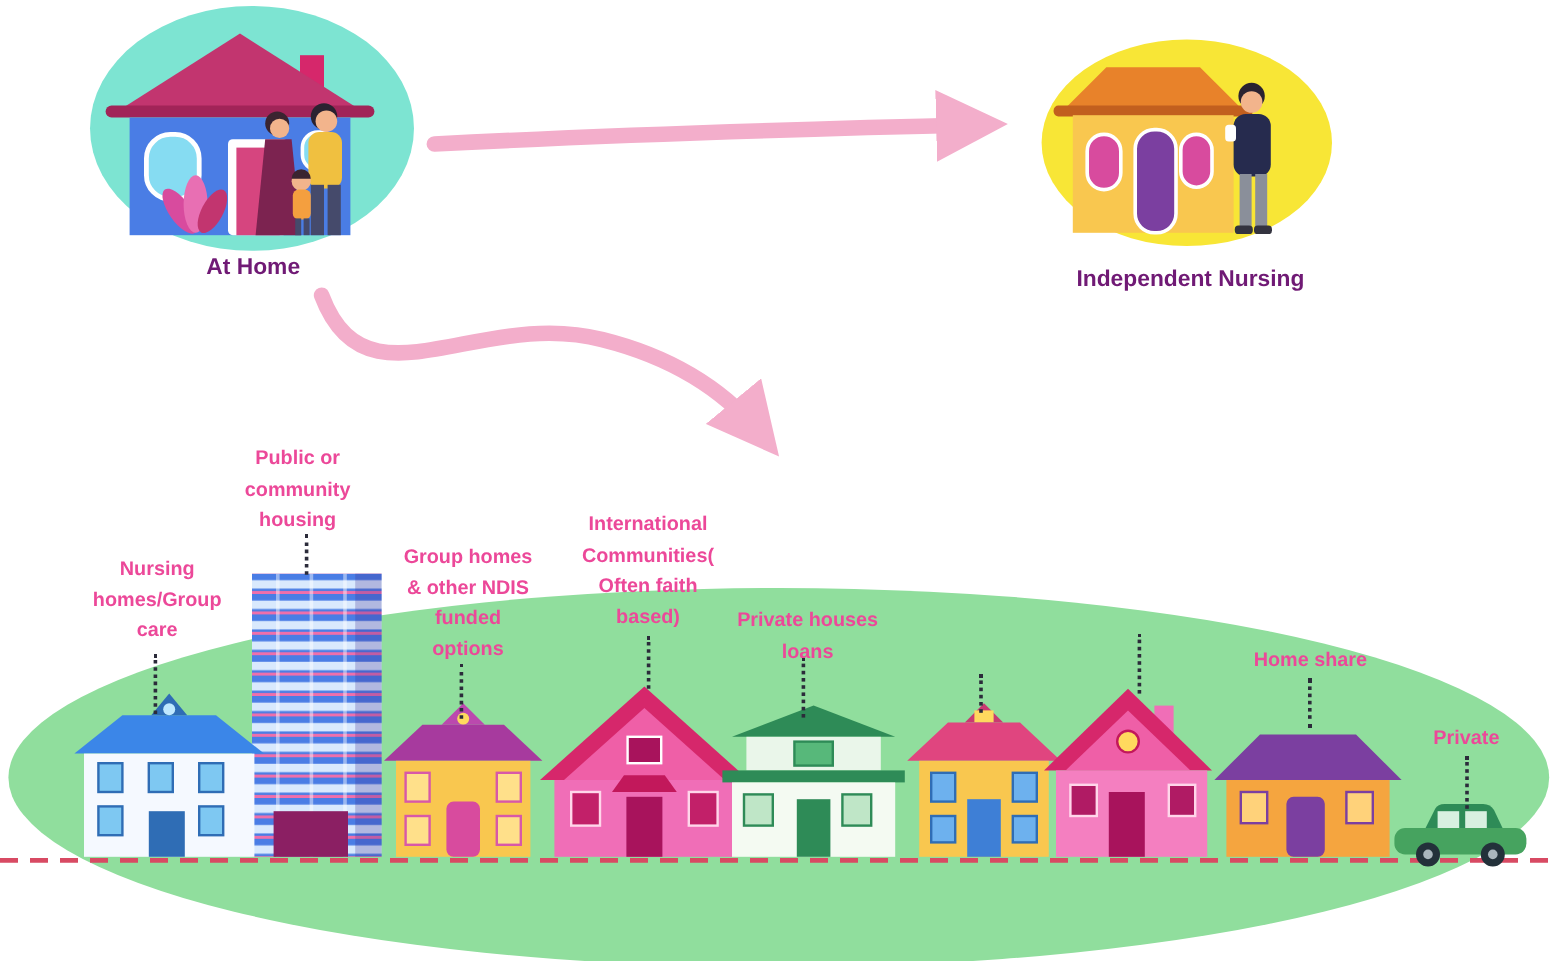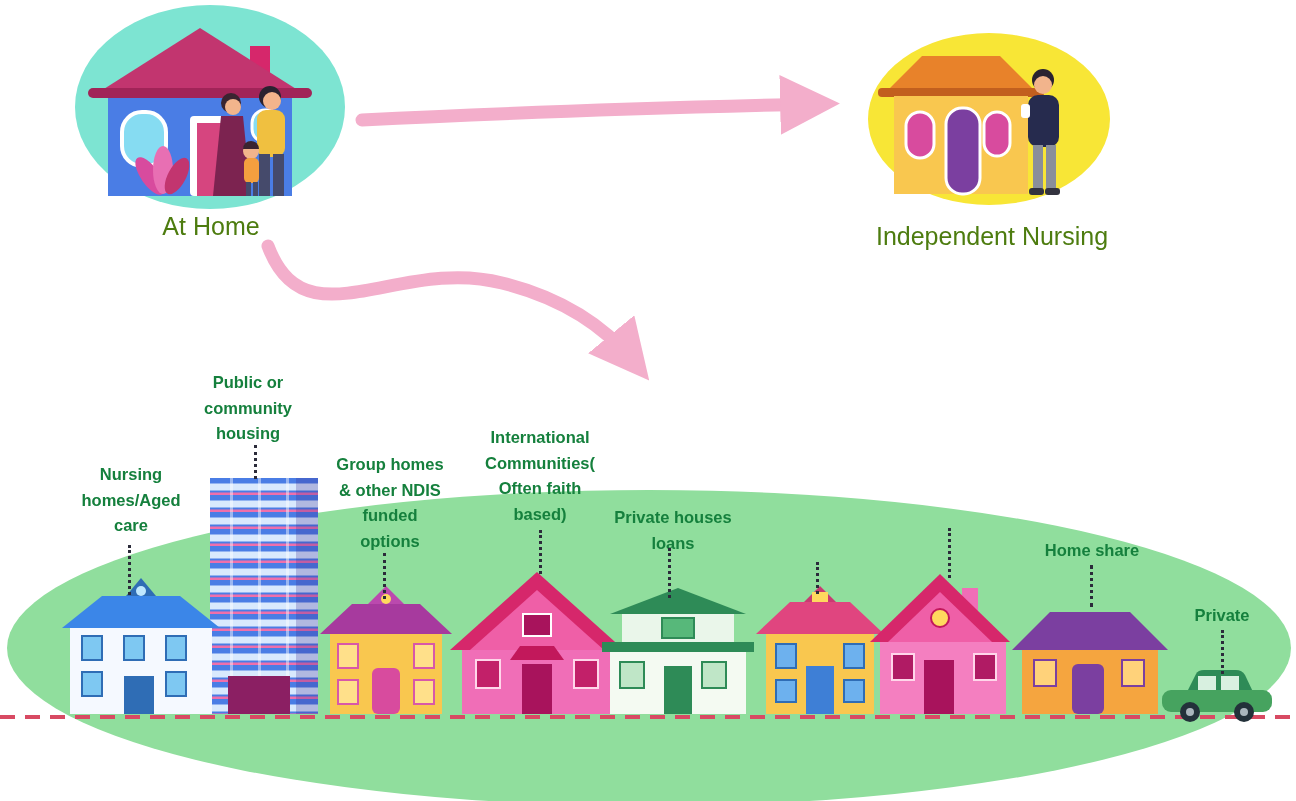--- a/index.html
+++ b/index.html
@@ -3,24 +3,24 @@
 <meta charset="utf-8">
 <style>
   html,body{margin:0;padding:0;background:#ffffff;}
   .stage{
     position:relative;width:1296px;height:801px;overflow:hidden;
     font-family:"Liberation Sans", sans-serif;background:#ffffff;
   }
   .art{position:absolute;left:0;top:0;}
   .node-title{
     position:absolute;transform:translateX(-50%);
-    font-size:25px;font-weight:400;color:#4d7c0f;white-space:nowrap;
+    font-size:19px;font-weight:700;color:#701a75;white-space:nowrap;
   }
   .opt{
-    position:absolute;font-size:16.5px;font-weight:600;color:#15803d;
+    position:absolute;font-size:16.5px;font-weight:600;color:#ec4899;
     text-align:center;line-height:1.55;
   }
   .leader{
     position:absolute;width:0;border-left:3px dotted #2b2b3a;
   }
 </style>
 </head>
 <body>
 
 <div class="stage">
@@ -196,21 +196,21 @@
         <circle cx="1190" cy="712" r="4" fill="#aab6bd"></circle>
         <circle cx="1244" cy="712" r="10" fill="#23313a"></circle>
         <circle cx="1244" cy="712" r="4" fill="#aab6bd"></circle>
       </g>
     </g>
   </svg>
 
   <div class="node-title" style="left:211px;top:212px">At Home</div>
   <div class="node-title" style="left:992px;top:222px">Independent Nursing</div>
 
-  <div class="opt" style="left:71px;top:462px;width:120px">Nursing homes/Aged care</div>
+  <div class="opt" style="left:71px;top:462px;width:120px">Nursing homes/Group care</div>
   <div class="opt" style="left:188px;top:370px;width:120px">Public or community housing</div>
   <div class="opt" style="left:334px;top:452px;width:112px">Group homes &amp; other NDIS funded options</div>
   <div class="opt" style="left:472px;top:425px;width:136px">International Communities( Often faith based)</div>
   <div class="opt" style="left:608px;top:505px;width:130px">Private houses loans</div>
   <div class="opt" style="left:1027px;top:538px;width:130px">Home share</div>
   <div class="opt" style="left:1167px;top:603px;width:110px">Private</div>
 
   <div class="leader" style="left:128px;top:545px;height:50px"></div>
   <div class="leader" style="left:254px;top:445px;height:34px"></div>
   <div class="leader" style="left:383px;top:553px;height:46px"></div>

